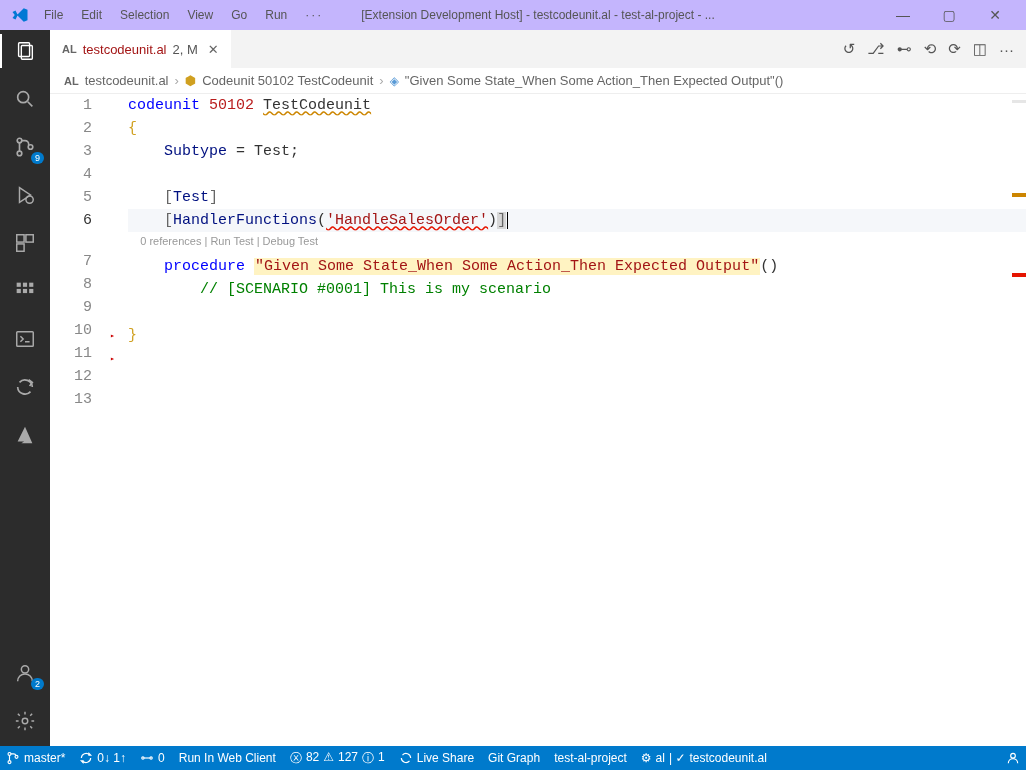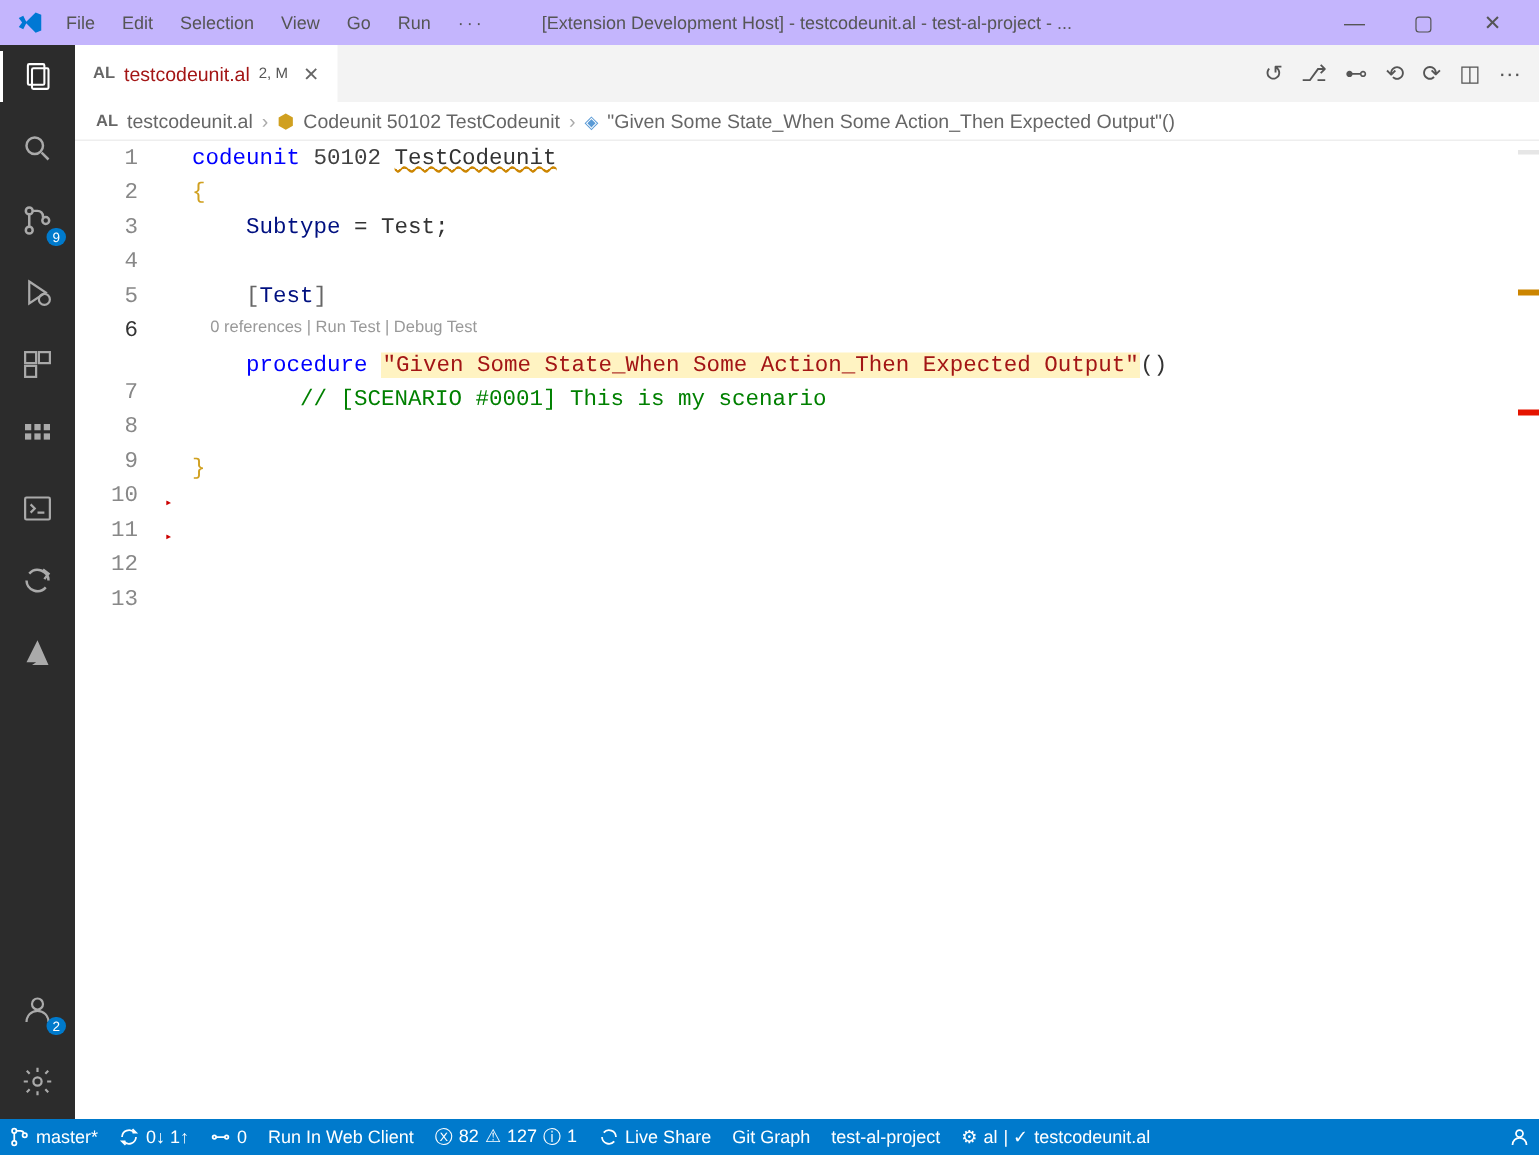--- a/index.html
+++ b/index.html
@@ -44,40 +44,40 @@
 .activitybar .item.active::before { content:""; position:absolute; left:-12px; top:-4px; bottom:-4px; width:2px; background:#fff; }
 .activitybar .item.active { color:#fff; }
 .activitybar .badge { position:absolute; bottom:-4px; right:-6px; background:#007acc; color:#fff; border-radius:8px; font-size:9px; padding:1px 4px; }
 .activitybar .spacer { flex:1; }
 .editor { flex:1; display:flex; flex-direction:column; min-width:0; }
 .tabbar { height:38px; background:#f3f3f3; display:flex; align-items:stretch; }
 .tab { display:flex; align-items:center; gap:6px; padding:0 12px; background:#f3f3f3; color:#555; font-size:13px; }
 .tab.active { background:#fff; color:#333; }
 .tab .al { color:#666; font-weight:600; font-size:11px; }
 .tab .fname { color:#a31515; }
-.tab .mod { color:#555; font-size:10px; font-style: normal;}
+.tab .mod { color:#555; font-size:13px; font-style: normal;}
 .tab .close { color:#666; font-size:13px; padding-left:4px; }
 .tabactions { margin-left:auto; display:flex; align-items:center; gap:12px; padding-right:12px; color:#555; }
 .tabactions span { font-size:15px; }
 .breadcrumb { height:26px; display:flex; align-items:center; gap:6px; padding:0 14px; font-size:13px; color:#666; border-bottom:1px solid #eee; }
 .breadcrumb .al { color:#666; font-weight:600; font-size:11px; }
 .breadcrumb .chev { color:#aaa; }
 .breadcrumb .ic { color:#d0a020; font-size:13px; }
 .breadcrumb .ic2 { color:#599ad6; font-size:12px; }
 .codearea { flex:1; display:flex; background:#fff; font-family: Consolas, "Courier New", monospace; font-size:15px; line-height:23px; position:relative; }
 .gutter { width:60px; text-align:right; color:#888; padding-right:18px; user-select:none; }
 .gutter div { height:23px; }
 .gutter .active { color:#333; }
 .fold { width:18px; position:relative; }
 .fold .mark { position:absolute; color:#c00; font-size:8px; }
 .code { flex:1; position:relative; }
 .code .line { height:23px; white-space:pre; }
 .code .line.hl { background:#f5f7fa; }
 .kw { color:#0000ff; }
-.num { color:#404040; }
+.num { color:#b91c1c; }
 .str { color:#a31515; }
 .fn { color:#001080; }
 .cm { color:#008000; }
 .hlname { background:#fff3c2; padding:0 1px; }
 .warn { text-decoration: underline wavy #cc8500; text-decoration-skip-ink: none; }
 .err { text-decoration: underline wavy #e51400; text-decoration-skip-ink: none; }
 .codelens { font-family: "Segoe UI", Arial, sans-serif; font-size:11px; color:#999; height:18px; line-height:18px; padding-left:0; }
 .cursor { display:inline-block; width:1px; height:17px; background:#000; vertical-align:middle; margin-left:1px; }
 .minimap { position:absolute; right:0; top:0; width:14px; display:flex; flex-direction:column; }
 .minimap div { height:6px; margin-bottom:4px; }
@@ -252,20 +252,21 @@
       <div class="fold">
         <span class="mark" style="top:230px">▸</span>
         <span class="mark" style="top:253px">▸</span>
       </div>
       <div class="code">
         <div class="line"><span class="kw">codeunit</span> <span class="num">50102</span> <span class="warn">TestCodeunit</span></div>
         <div class="line"><span style="color:#d0a020">{</span></div>
         <div class="line">    <span class="fn">Subtype</span><span> = Test;</span></div>
         <div class="line">    </div>
         <div class="line">    <span style="color:#666">[</span><span class="fn">Test</span><span style="color:#666">]</span></div>
+        <div class="line hl">    <span style="color:#666">[</span><span class="fn">HandlerFunctions</span><span>(</span><span class="str err">'HandleSalesOrder'</span><span>)</span><span style="color:#666;background:#d7d7d7">]</span><span class="cursor"></span></div>
         <div class="line codelens">    <span>0 references</span> | <span>Run Test</span> | <span>Debug Test</span></div>
         <div class="line">    <span class="kw">procedure</span> <span class="hlname str">"Given Some State_When Some Action_Then Expected Output"</span><span>()</span></div>
         <div class="line">        <span class="cm">// [SCENARIO #0001] This is my scenario</span></div>
         <div class="line">        </div>
         <div class="line"><span style="color:#d0a020">}</span></div>
       </div>
       <div class="minimap">
         <div style="background:#e6e6e6;height:3px;margin-top:6px"></div>
         <div style="background:#cc8500;height:4px;margin-top:86px"></div>
         <div style="background:#e51400;height:4px;margin-top:72px"></div>

